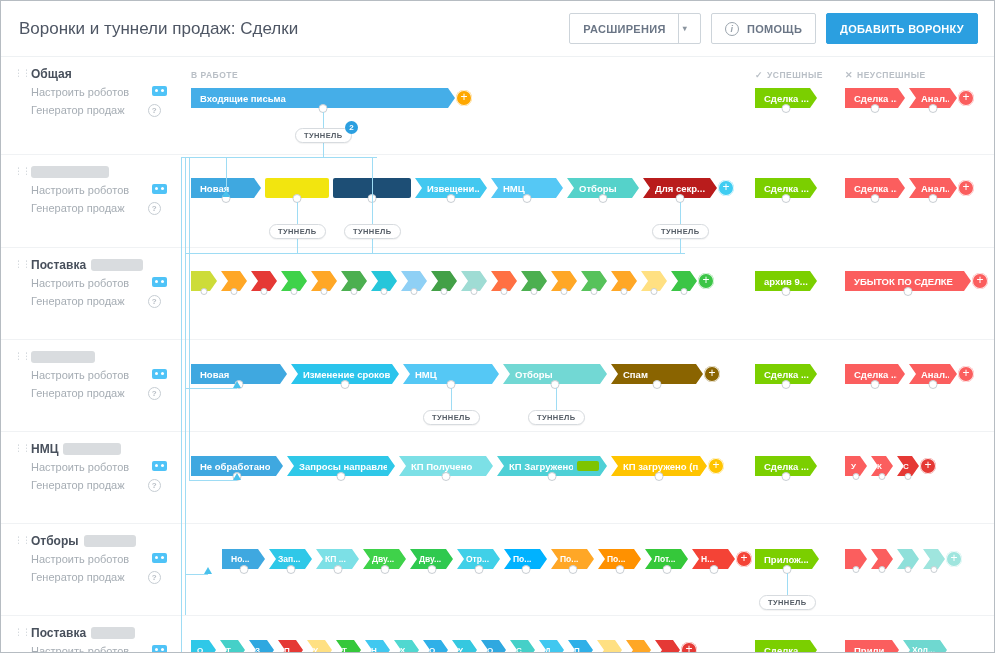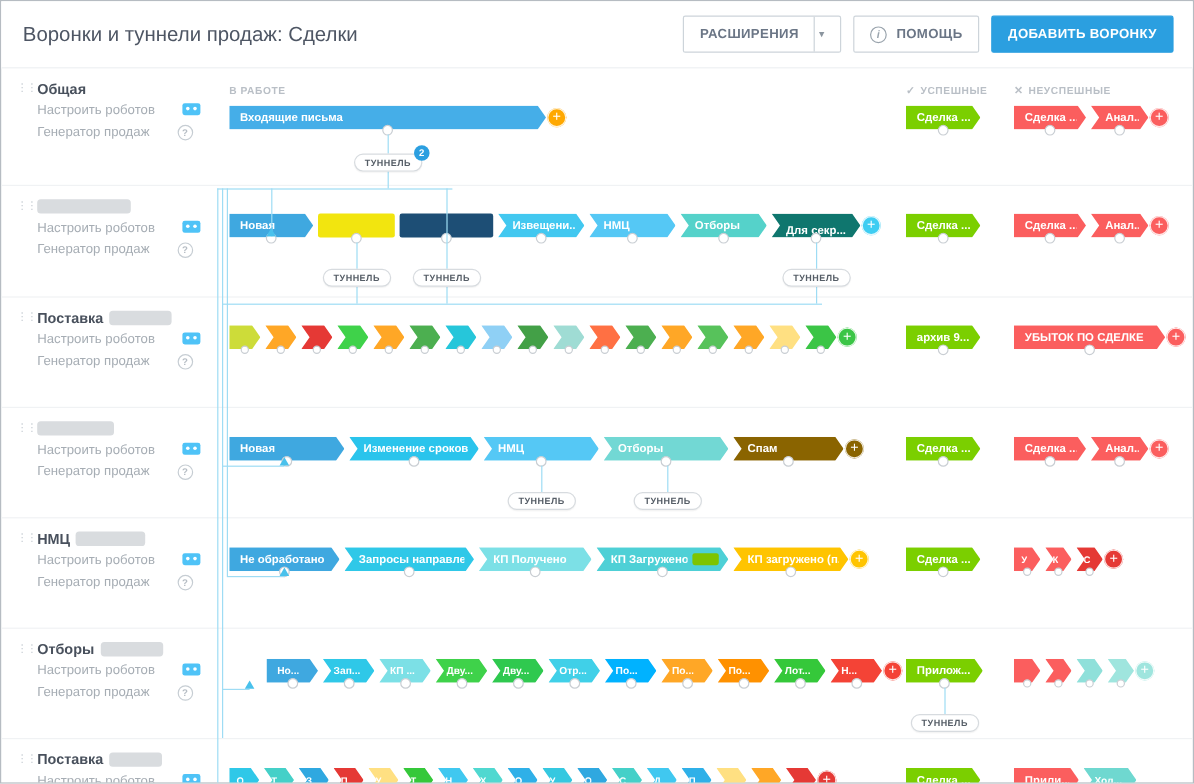--- a/index.html
+++ b/index.html
@@ -194,21 +194,21 @@
             </div>
             <span class="stage-dot"></span>
           </div>
           <div class="stage-wrap" style="width: 72px;">
             <div class="stage-shape" style="background: rgb(85, 210, 202);">
               <span class="stage-label">Отборы</span>
             </div>
             <span class="stage-dot"></span>
           </div>
           <div class="stage-wrap" style="width: 74px;">
-            <div class="stage-shape" style="background: #0f766e; align-items: flex-end;">
+            <div class="stage-shape" style="background: #b91c1c;">
               <span class="stage-label">Для секр...</span>
             </div>
             <span class="stage-dot"></span>
           </div>
           <div class="plus-btn" style="background: rgb(63, 205, 242);">+</div>
         </div>
         <div class="cell-side" style="padding-top: 23px;">
           <div class="stage-wrap first" style="width: 62px;">
             <div class="stage-shape" style="background: rgb(123, 207, 0);">
               <span class="stage-label">Сделка ...</span>

